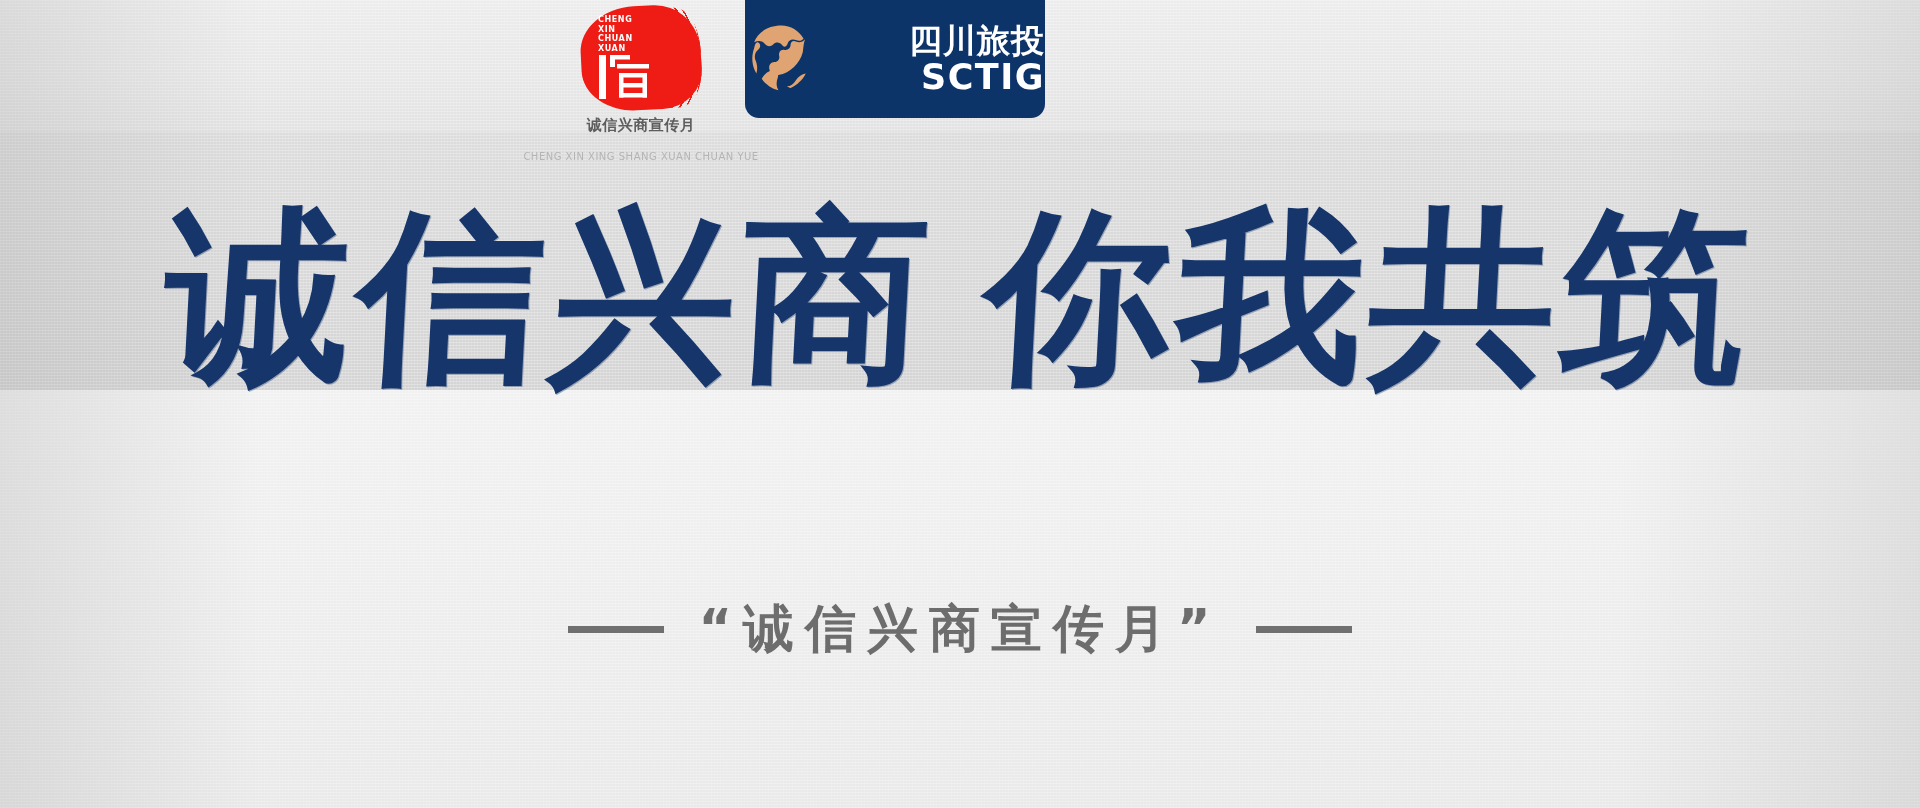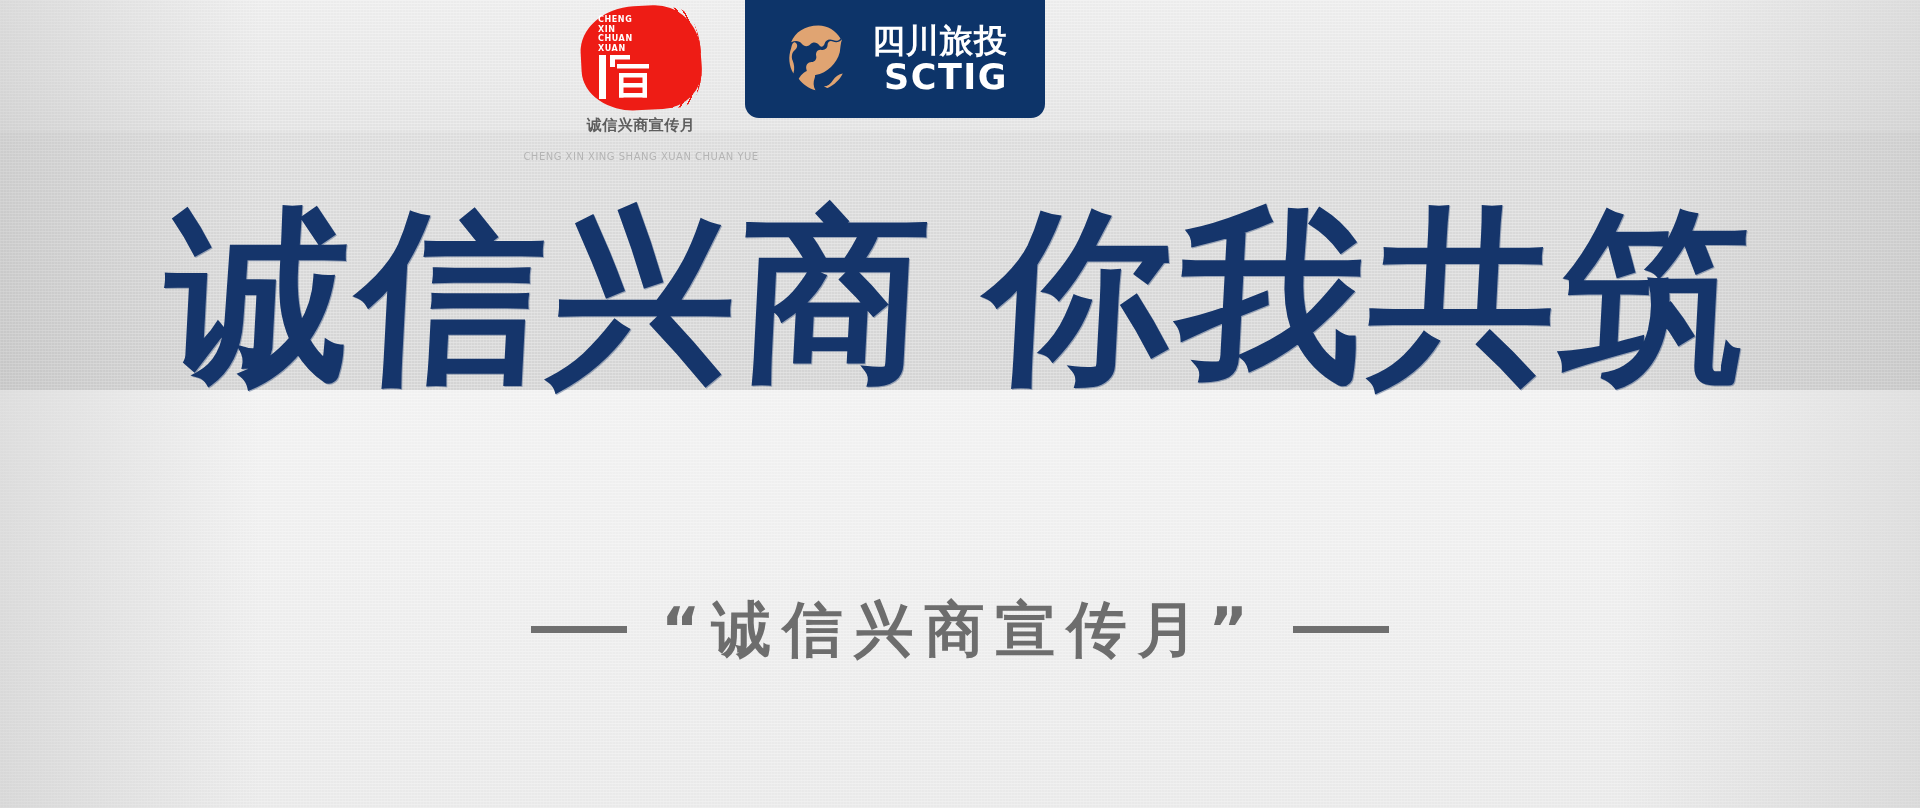--- a/index.html
+++ b/index.html
@@ -146,21 +146,21 @@
   }
 
   
   .sctig-logo {
     width: 300px;
     height: 118px;
     background: #0d3469;
     border-radius: 0 0 14px 14px;
     display: flex;
     align-items: center;
-    justify-content: center;
+    justify-content: space-between;
     gap: 14px;
   }
   .sctig-globe {
     width: 76px;
     height: 76px;
     flex: none;
   }
   .sctig-words {
     display: flex;
     flex-direction: column;
@@ -222,21 +222,21 @@
   .sub-dash {
     width: 96px;
     height: 7px;
     background: #6f6f6f;
     flex: none;
   }
   .subtitle-text {
     color: #6d6d6d;
     font-family: "DejaVu Sans", sans-serif;
     font-weight: 700;
-    font-size: 60px;
+    font-size: 51px;
     line-height: 58px;
     letter-spacing: 11px;
     white-space: nowrap;
   }
 </style>
 </head>
 <body>
 
 <div class="banner">
 

